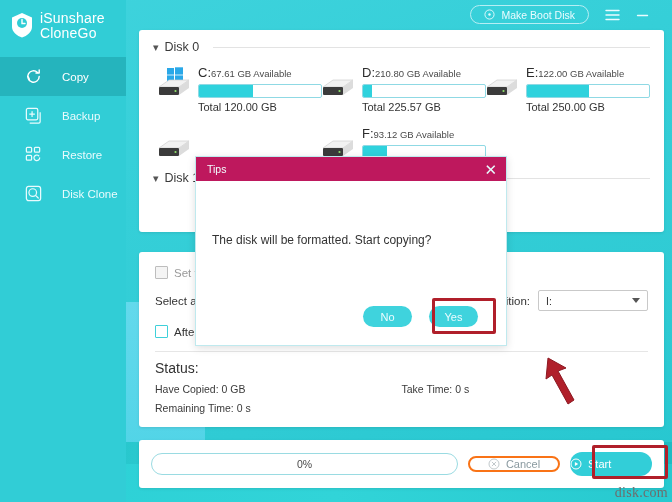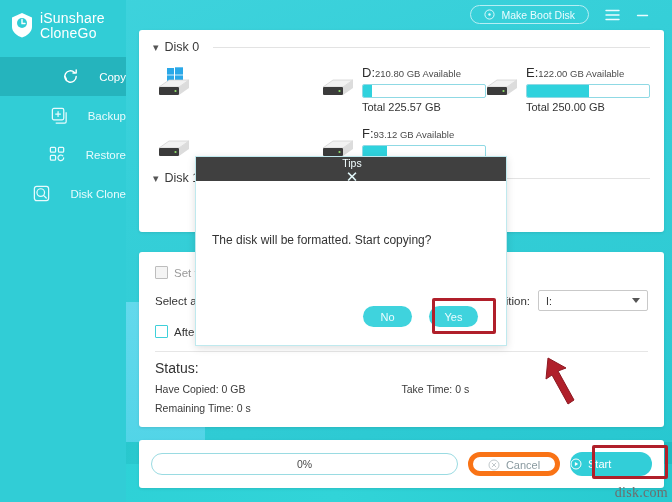--- a/index.html
+++ b/index.html
@@ -54,21 +54,20 @@
   .brand-text {
     color: #ffffff; font-size: 14px; line-height: 15px;
     font-weight: 400; letter-spacing: .2px;
   }
   .nav { margin-top: 16px; }
   .nav-item {
     display: flex; align-items: center; gap: 19px;
     height: 39px; padding-left: 24px;
     color: #e9fbfd; font-size: 11.5px;
     cursor: pointer;
-    justify-content: flex-end;
   }
   .nav-item.active { background: #25b4bd; color: #ffffff; }
   .nav-ico { width: 19px; height: 19px; flex: 0 0 19px; }
 
   
   .topbar {
     position: absolute; left: 126px; top: 0; right: 0; height: 29px;
     display: flex; align-items: center; justify-content: flex-end; gap: 16px;
     padding-right: 23px;
   }
@@ -139,45 +138,45 @@
     font-size: 10.5px; color: #3a3a3a;
   }
 
   
   .progress {
     flex: 1; height: 22px; border: 1px solid #9adbe2; border-radius: 11px;
     display: flex; align-items: center; justify-content: center;
     font-size: 10.5px; color: #4a4a4a; background: #fff;
   }
   .btn-cancel {
-    display: flex; align-items: flex-end; justify-content: center; gap: 6px;
-    width: 92px; height: 24px; border: 5px solid #f97316; border-radius: 12px;
+    display: flex; align-items: center; justify-content: center; gap: 6px;
+    width: 92px; height: 16px; border: 2px solid #f97316; border-radius: 12px;
     color: #8a9aa0; font-size: 11px; background: #fff; cursor: pointer;
   }
   .btn-start {
     display: flex; align-items: center; justify-content: flex-start; gap: 6px;
     width: 82px; height: 24px; border-radius: 12px;
     color: #ffffff; font-size: 11px; background: #32ced8; cursor: pointer;
   }
   .mini-ico { width: 12px; height: 12px; }
 
   .hl-box { position: absolute; border: 3px solid #b01f2a; border-radius: 2px; pointer-events: none; }
 
   
   .modal {
     position: absolute; left: 195px; top: 156px;
     width: 312px; height: 190px;
     background: #fff; border: 1px solid #bfe9ee;
     box-shadow: 0 2px 8px rgba(0,0,0,.13);
   }
   .modal-title {
-    height: 24px; background: #404040;
+    height: 24px; background: #be185d;
     display: flex; align-items: center; justify-content: space-between;
     padding: 0 9px 0 11px;
-    color: #f2feff; font-size: 10.5px; flex-direction: column;
+    color: #f2feff; font-size: 10.5px;
   }
   .modal-close { font-size: 15px; color: #e6fbfd; line-height: 1; cursor: pointer; }
   .modal-msg { padding: 52px 0 0 16px; font-size: 12px; color: #333; }
   .modal-btns { position: absolute; right: 28px; bottom: 18px; display: flex; gap: 17px; }
   .mbtn {
     width: 49px; height: 21px; border-radius: 11px;
     background: #3fd3dd; color: #eafcff; font-size: 11px;
     display: flex; align-items: center; justify-content: center; cursor: pointer;
   }
   .wm {
@@ -285,20 +284,29 @@
         <svg class="drive-ico" viewBox="0 0 34 30">
           <rect x="10" y="1" width="7" height="6.6" fill="#2aa8e8"></rect>
             <rect x="18" y="0.3" width="8" height="7.3" fill="#2aa8e8"></rect>
           <rect x="10" y="8.4" width="7" height="6.6" fill="#2aa8e8"></rect>
             <rect x="18" y="8.4" width="8" height="7.3" fill="#2aa8e8"></rect>
           <path d="M2 20 L12 13 L32 13 L22 20 Z" fill="#f2f2f2" stroke="#cfcfcf" stroke-width=".7"></path>
           <rect x="2" y="20" width="20" height="8" rx="1" fill="#3b3b3b"></rect>
           <path d="M22 20 L32 13 L32 21 L22 28 Z" fill="#dcdcdc"></path>
           <circle cx="18.5" cy="24" r="1.1" fill="#8ee06a"></circle>
         </svg>
+        <div class="drive-info">
+          <div>
+            <span class="drive-letter">C:</span><span class="drive-avail">67.61 GB Available</span>
+          </div>
+          <div class="bar">
+              <i style="width:44%"></i>
+            </div>
+          <div class="drive-total">Total 120.00 GB</div>
+        </div>
       </div>
 
       <div class="disk-cell">
         <svg class="drive-ico" viewBox="0 0 34 30">
           <path d="M2 20 L12 13 L32 13 L22 20 Z" fill="#f2f2f2" stroke="#cfcfcf" stroke-width=".7"></path>
           <rect x="2" y="20" width="20" height="8" rx="1" fill="#3b3b3b"></rect>
           <path d="M22 20 L32 13 L32 21 L22 28 Z" fill="#dcdcdc"></path>
           <circle cx="18.5" cy="24" r="1.1" fill="#8ee06a"></circle>
         </svg>
         <div class="drive-info">

